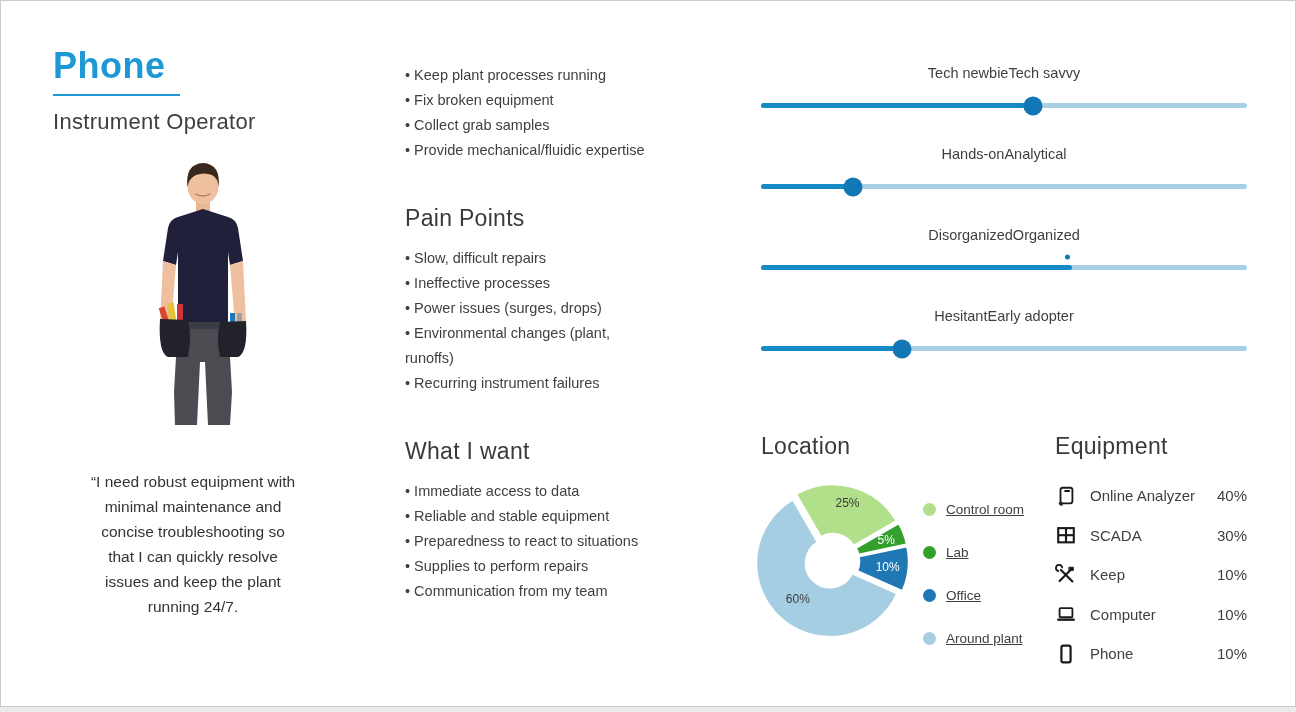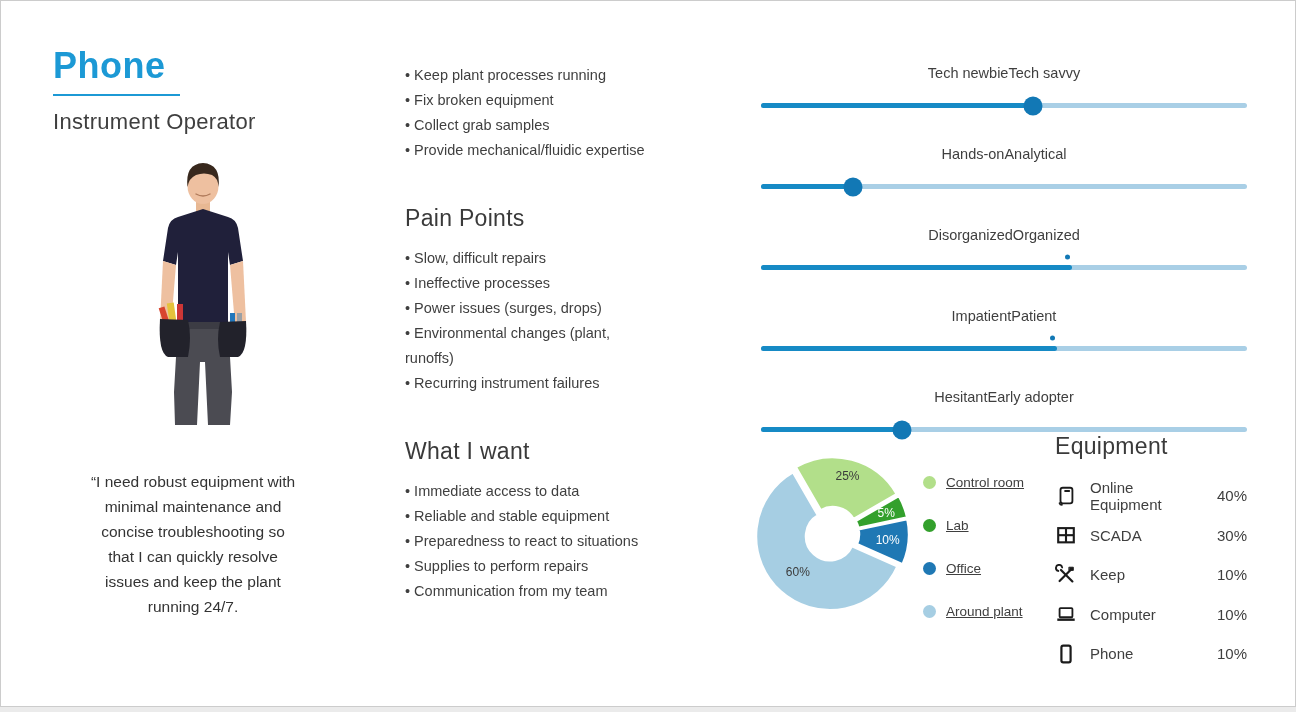--- a/index.html
+++ b/index.html
@@ -187,45 +187,36 @@
       <div class="slider-labels">
         <span>Disorganized</span>
         <span>Organized</span>
       </div>
       <div class="track">
         <div class="fill" style="width: 64%;"></div>
         <span class="thumb dot" style="left: calc(64% - 7px);"></span>
       </div>
     </div>
 
-    <div class="slider">
-      <div class="slider-labels">
-        <span>Impatient</span>
-        <span>Patient</span>
-      </div>
-      <div class="track">
-        <div class="fill" style="width: 61%;"></div>
-        <span class="thumb dot" style="left: calc(61% - 7px);"></span>
-      </div>
-    </div>
 
     <div class="slider">
       <div class="slider-labels">
         <span>Hesitant</span>
         <span>Early adopter</span>
       </div>
       <div class="track">
         <div class="fill" style="width: 29%;"></div>
         <span class="thumb" style="left: 29%;"></span>
       </div>
     </div>
 
   </div>
 
   <div class="location">
+    <div class="section-title">Location</div>
     <div class="location-body">
       <div class="donut-wrap">
         <svg width="162" height="162" viewBox="0 0 162 162">
               <path d="M44.78 14.02 A74 74 0 0 1 145.86 41.10 L102.56 66.10 A24 24 0 0 0 69.78 57.32 Z" fill="#b2df8a" stroke="#fff" stroke-width="2.5" stroke-linejoin="round"></path>
               <text x="96.53" y="23.04" fill="#3b3b3b" text-anchor="middle" dominant-baseline="central">25%</text>
               <path d="M147.89 42.92 A74 74 0 0 1 156.18 64.54 L107.28 74.94 A24 24 0 0 0 104.59 67.92 Z" fill="#33a02c" stroke="#fff" stroke-width="2.5" stroke-linejoin="round"></path>
               <text x="135.15" y="60.21" fill="#ffffff" text-anchor="middle" dominant-baseline="central">5%</text>
               <path d="M156.37 65.93 A74 74 0 0 1 151.59 111.41 L105.91 91.08 A24 24 0 0 0 107.46 76.32 Z" fill="#1f78b4" stroke="#fff" stroke-width="2.5" stroke-linejoin="round"></path>
               <text x="136.69" y="86.85" fill="#ffffff" text-anchor="middle" dominant-baseline="central">10%</text>
               <path d="M146.59 113.33 A74 74 0 1 1 41.99 19.14 L66.99 62.44 A24 24 0 1 0 100.92 92.99 Z" fill="#a6cee3" stroke="#fff" stroke-width="2.5" stroke-linejoin="round"></path>
@@ -258,21 +249,21 @@
     <div class="equip-rows">
 
       <div class="equip-row">
         <span class="equip-icon">
           <svg width="22" height="22" viewBox="0 0 24 24" fill="none" stroke="#1b1b1b" stroke-width="2" stroke-linecap="round">
             <rect x="6" y="3" width="13" height="17" rx="2.5"></rect>
             <line x1="11" y1="6.5" x2="15.5" y2="6.5"></line>
             <path d="M7.5 21.5 Q5.5 21.5 5 19.8"></path>
           </svg>
         </span>
-        <span class="equip-label">Online Equipment</span>
+        <span class="equip-label">Online Analyzer</span>
         <span class="equip-pct">40%</span>
       </div>
 
       <div class="equip-row">
         <span class="equip-icon">
           <svg width="22" height="22" viewBox="0 0 24 24" fill="none" stroke="#1b1b1b" stroke-width="2.3">
             <rect x="3.5" y="4.5" width="17" height="15.5"></rect>
             <line x1="12" y1="4.5" x2="12" y2="20"></line>
             <line x1="3.5" y1="12.2" x2="20.5" y2="12.2"></line>
           </svg>

